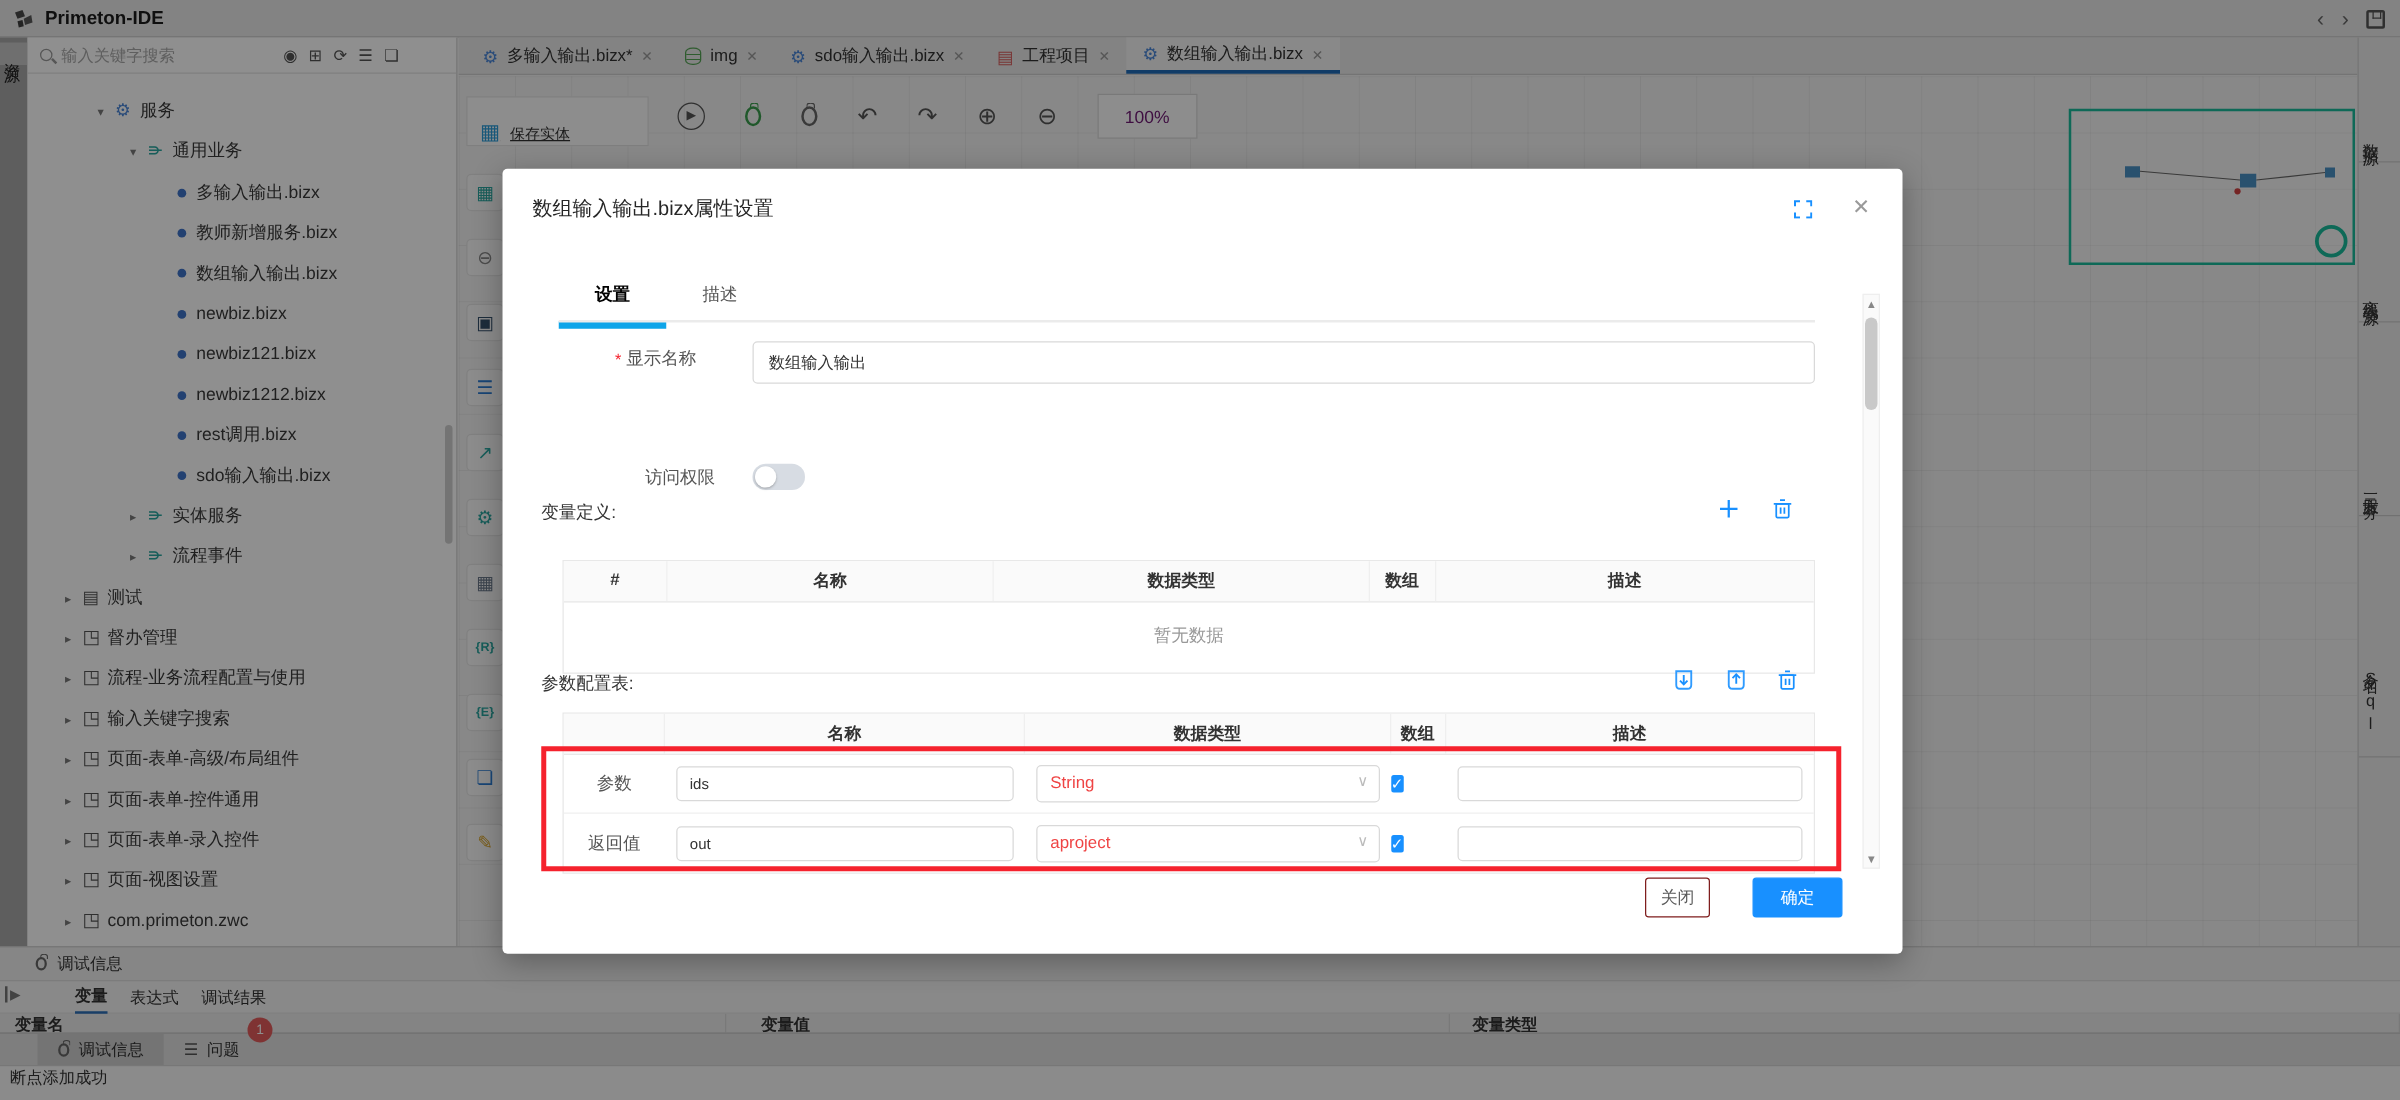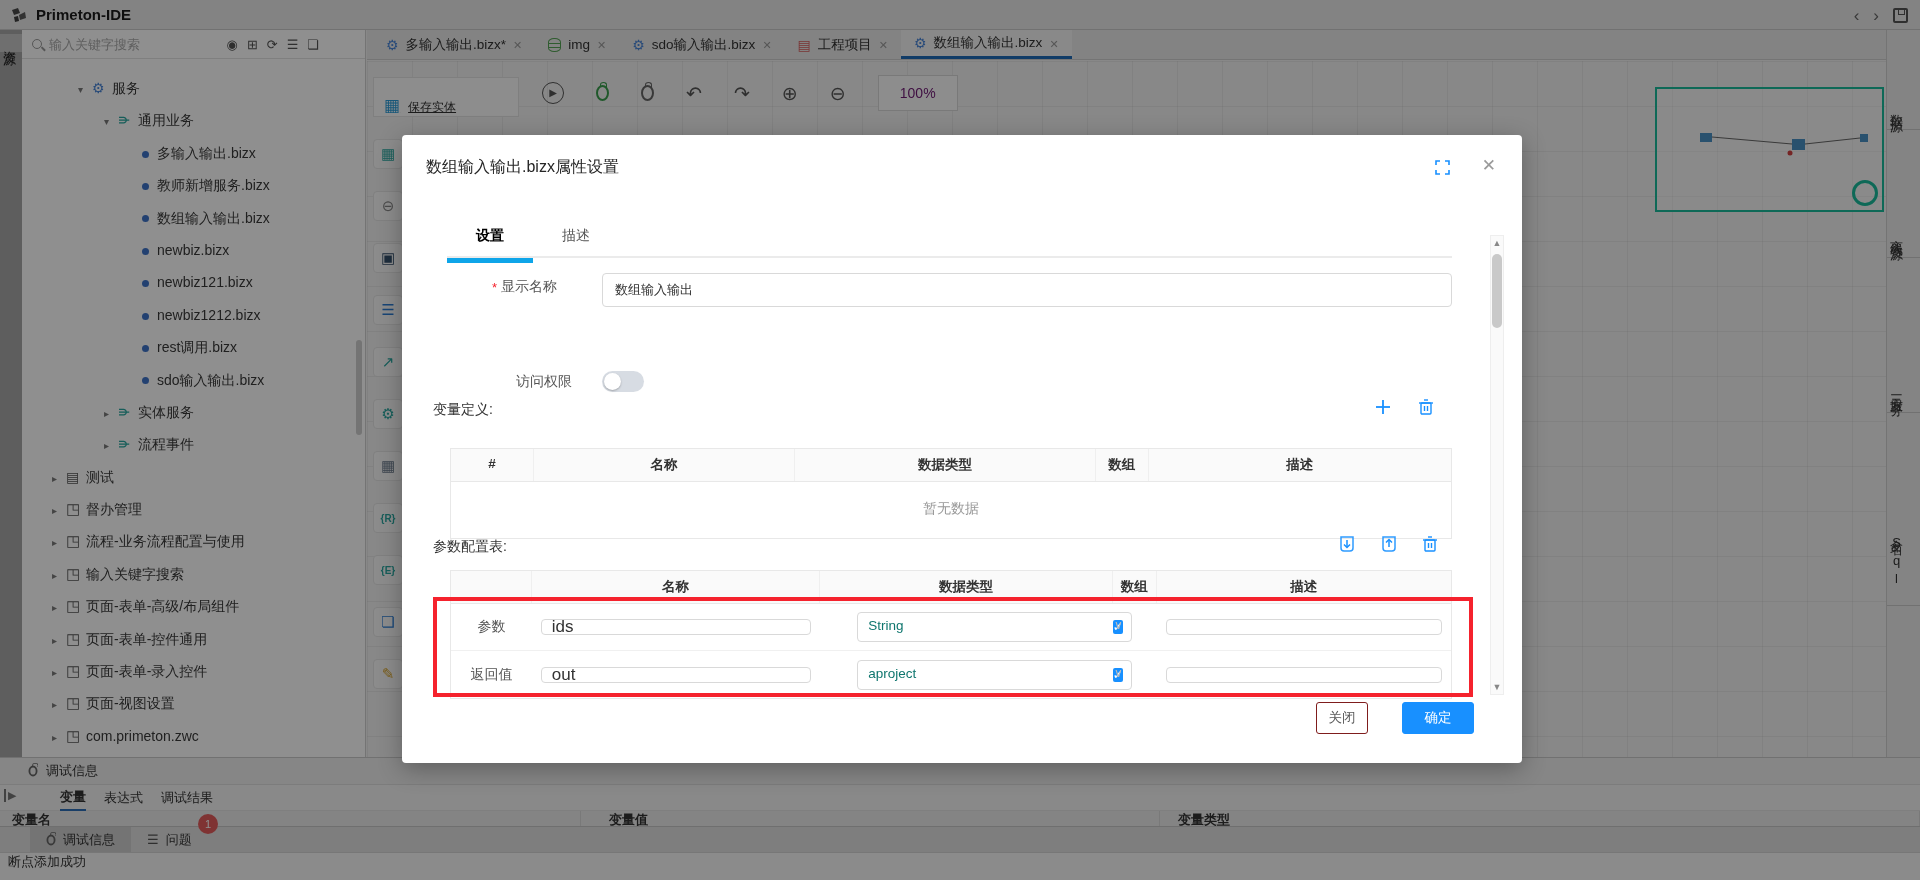--- a/index.html
+++ b/index.html
@@ -127,22 +127,22 @@
   .mthead { display:flex; background:#fafafa; border-bottom:1px solid #e8e8e8; font-weight:bold; color:#333; }
   .mthead > div { padding:7px 0; text-align:center; border-right:1px solid #efefef; }
   .mthead > div:last-child { border-right:none; }
   .t1c0{width:83px;} .t1c1{width:262px;} .t1c2{width:301px;} .t1c3{width:53px;} .t1c4{width:303px;}
   .t2c0{width:81px;} .t2c1{width:289px;} .t2c2{width:293px;} .t2c3{width:44px;} .t2c4{width:295px;}
   .empty-row { text-align:center; color:#999; padding:18px 0 20px; font-size:14px; }
   .prow { display:flex; align-items:center; border-bottom:1px solid #f0f0f0; height:47px; }
   .prow:last-child { border-bottom:none; }
   .prow .kind { text-align:center; font-size:14px; color:#555; }
   .cellpad { padding:0 9px; }
-  .p-input { width:100%; height:16px; border:1px solid #d9d9d9; border-radius:4px; padding:0 10px; font-size:17px; color:#333; outline:none; }
-  .select { position:relative; width:100%; height:30px; border:1px solid #d9d9d9; border-radius:4px; padding:5px 24px 0 10px; color:#0f766e; cursor:pointer;margin-left:28px; }
+  .p-input { width:100%; height:28px; border:1px solid #d9d9d9; border-radius:4px; padding:0 10px; font-size:12px; color:#333; outline:none; }
+  .select { position:relative; width:100%; height:30px; border:1px solid #d9d9d9; border-radius:4px; padding:5px 24px 0 10px; color:#ef4444; cursor:pointer; }
   .select::after { content:"∨"; position:absolute; right:8px; top:5px; color:#bbb; font-size:12px; }
   .checkbox { width:16px; height:16px; margin:0 auto; background:#1890ff; border-radius:2px; color:#fff; font-size:12px; line-height:16px; text-align:center; cursor:pointer; }
   .checkbox::before { content:"✓"; }
   .annotation { position:absolute; left:31px; top:462px; width:1040px; height:100px; border:4px solid #f5222d; z-index:5; pointer-events:none; }
   .m-footer { position:absolute; top:567px; right:48px; display:flex; gap:34px; }
   .btn { height:32px; border-radius:3px; font-size:13.5px; display:flex; align-items:center; justify-content:center; cursor:pointer; }
   .btn-close { width:52px; background:#fff; border:1px solid #7f1d1d; color:#595959; }
   .btn-ok { width:72px; background:#1890ff; border:1px solid #1890ff; color:#fff; }
   .m-scroll { position:absolute; right:18px; top:100px; width:14px; height:460px; background:#fafafa; border:1px solid #eee; }
   .m-scroll .up, .m-scroll .dn { position:absolute; left:0; width:12px; text-align:center; color:#888; font-size:9px; cursor:pointer; }

